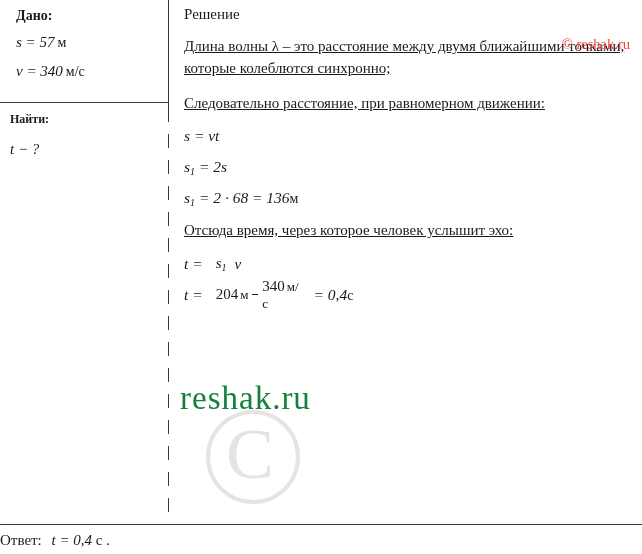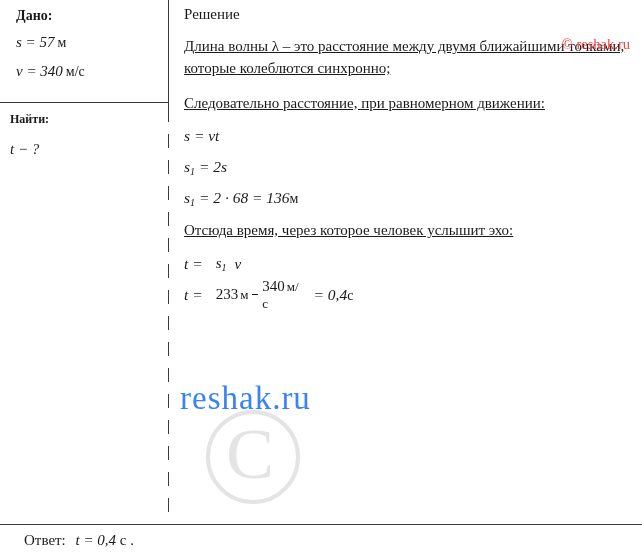--- a/index.html
+++ b/index.html
@@ -32,21 +32,21 @@
     pointer-events: none;
     z-index: 0;
   }
   .wm-text {
     position: absolute;
     left: 8px;
     top: 18px;
     font-family: "Liberation Serif", serif;
     font-size: 33px;
     letter-spacing: 1px;
-    color: #3b82f6;
+    color: #15803d;
   }
   .wm-circle {
     position: absolute;
     left: 34px;
     top: 48px;
     width: 86px;
     height: 86px;
     border: 4px solid #e4e4e4;
     border-radius: 50%;
   }
@@ -231,21 +231,21 @@
     margin-left: 8px;
     font-style: italic;
   }
   .eqtail .unit {
     font-style: normal;
     font-size: 14px;
   }
 
   .answer {
     position: absolute;
-    left: 24px;
+    left: 0;
     top: 532px;
     font-size: 15px;
     z-index: 2;
   }
   .answer .lbl { font-style: normal; }
   .answer .val { font-style: italic; margin-left: 6px; }
   .answer .val .unit { font-style: normal; }
 </style>
 </head>
 <body>
@@ -304,21 +304,21 @@
       <span class="frac">
         <span class="top italic"><span>s</span><sub>1</sub></span>
         <span class="bar"></span>
         <span class="bot italic">v</span>
       </span>
     </div>
 
     <div class="frac-line">
       <span class="lhs">t =</span>
       <span class="frac">
-        <span class="top"><span>233</span><span class="unit">м</span></span>
+        <span class="top"><span>204</span><span class="unit">м</span></span>
         <span class="bar"></span>
         <span class="bot"><span>340</span><span class="unit">м/с</span></span>
       </span>
       <span class="eqtail"><span>= 0,4</span><span class="unit">с</span></span>
     </div>
   </div>
 
   <div class="answer">
     <span class="lbl">Ответ:</span>
     <span class="val"><span>t = 0,4</span> <span class="unit">с .</span></span>

